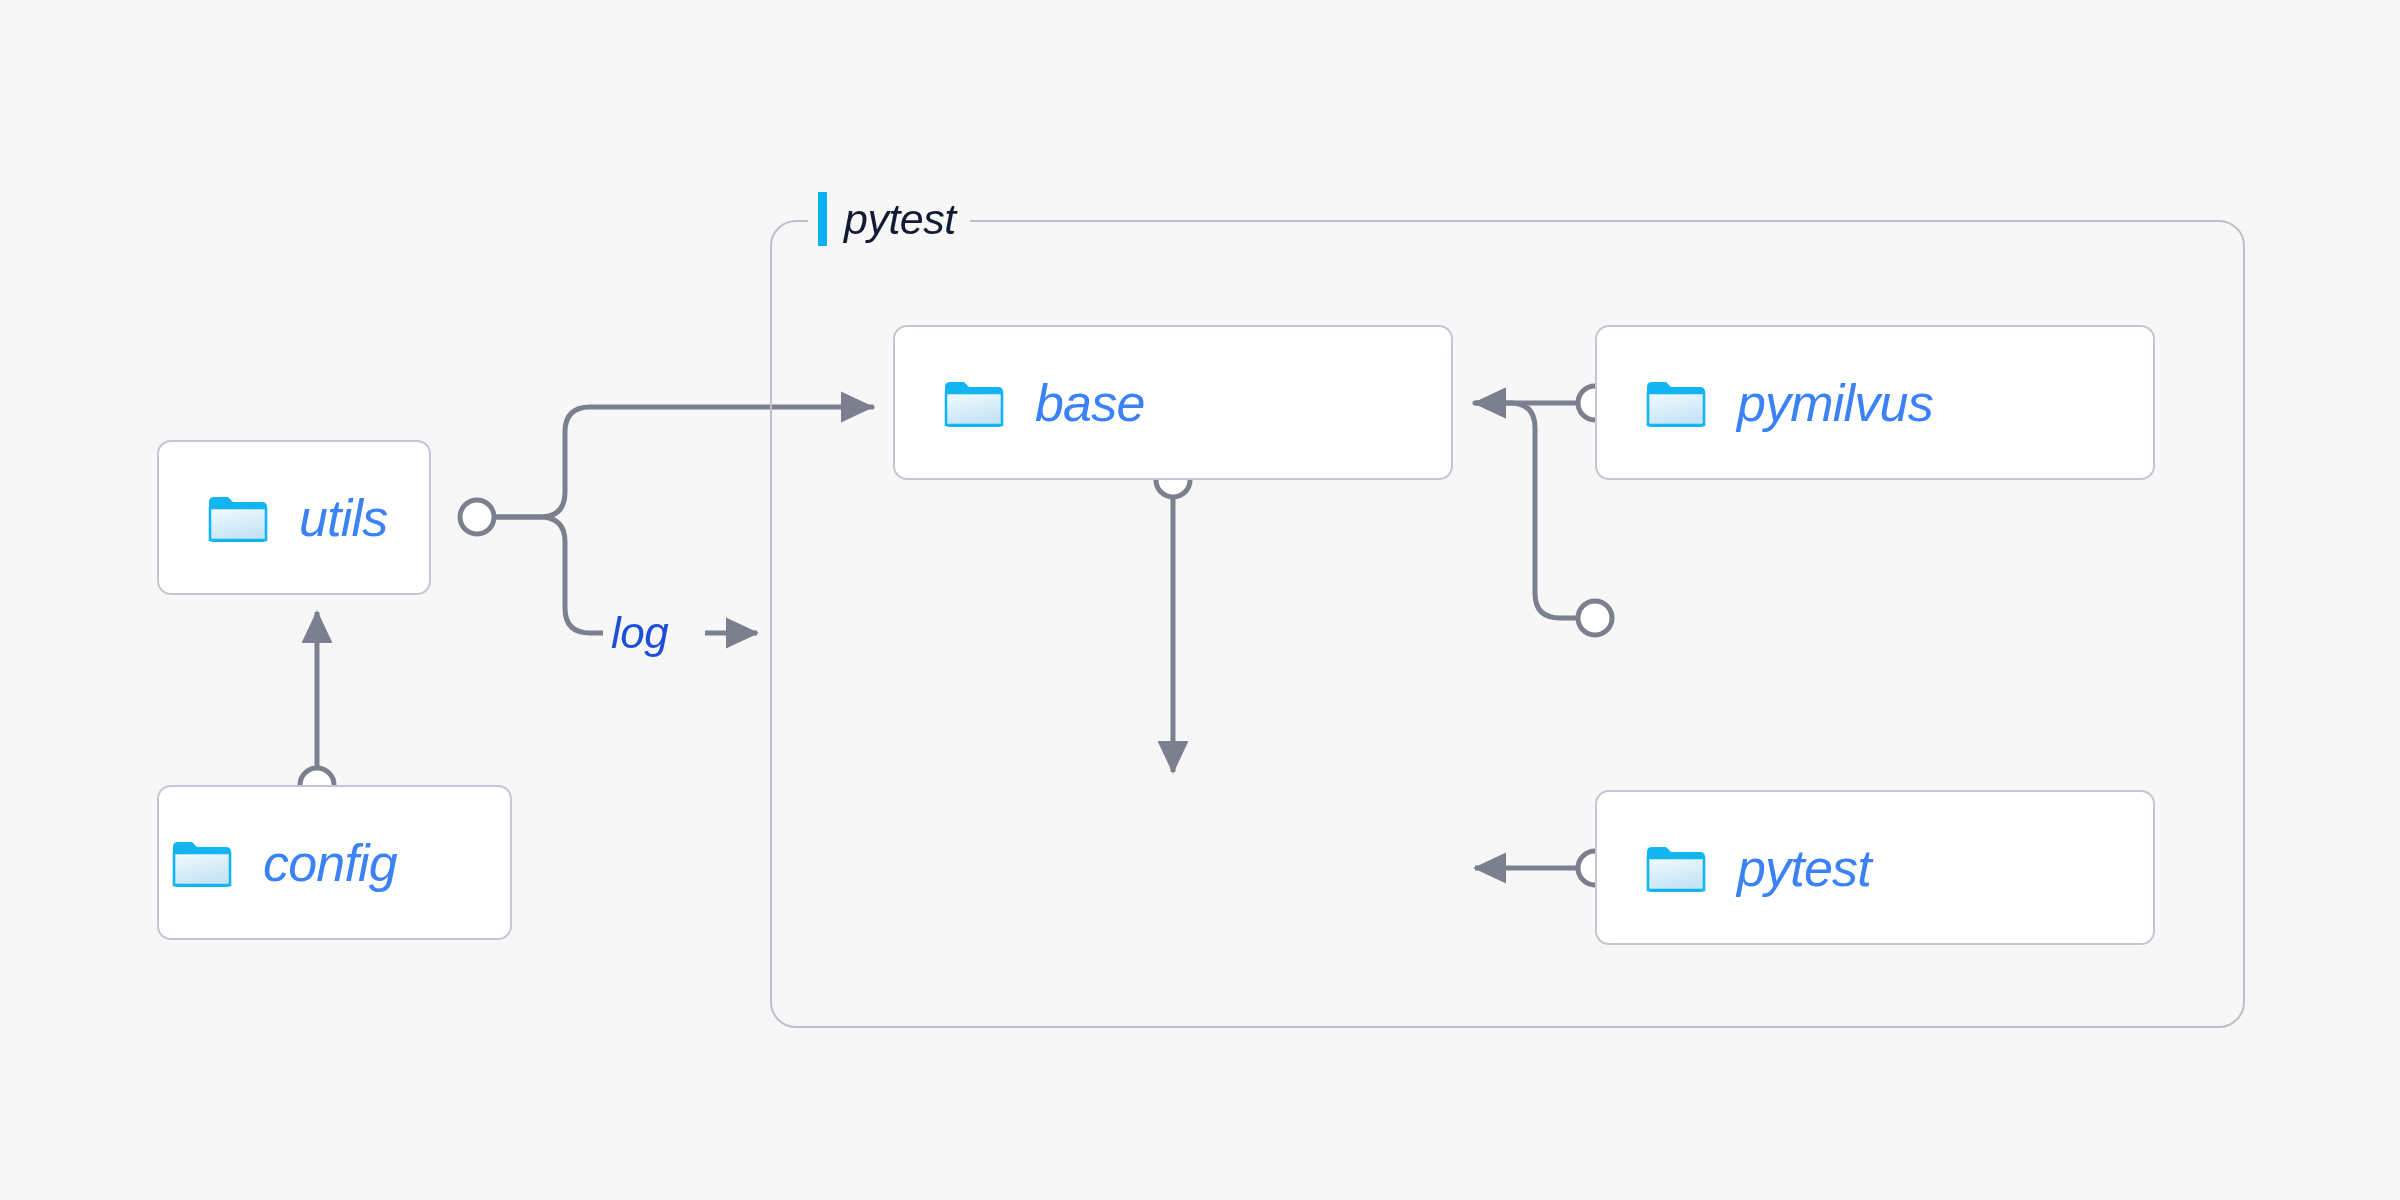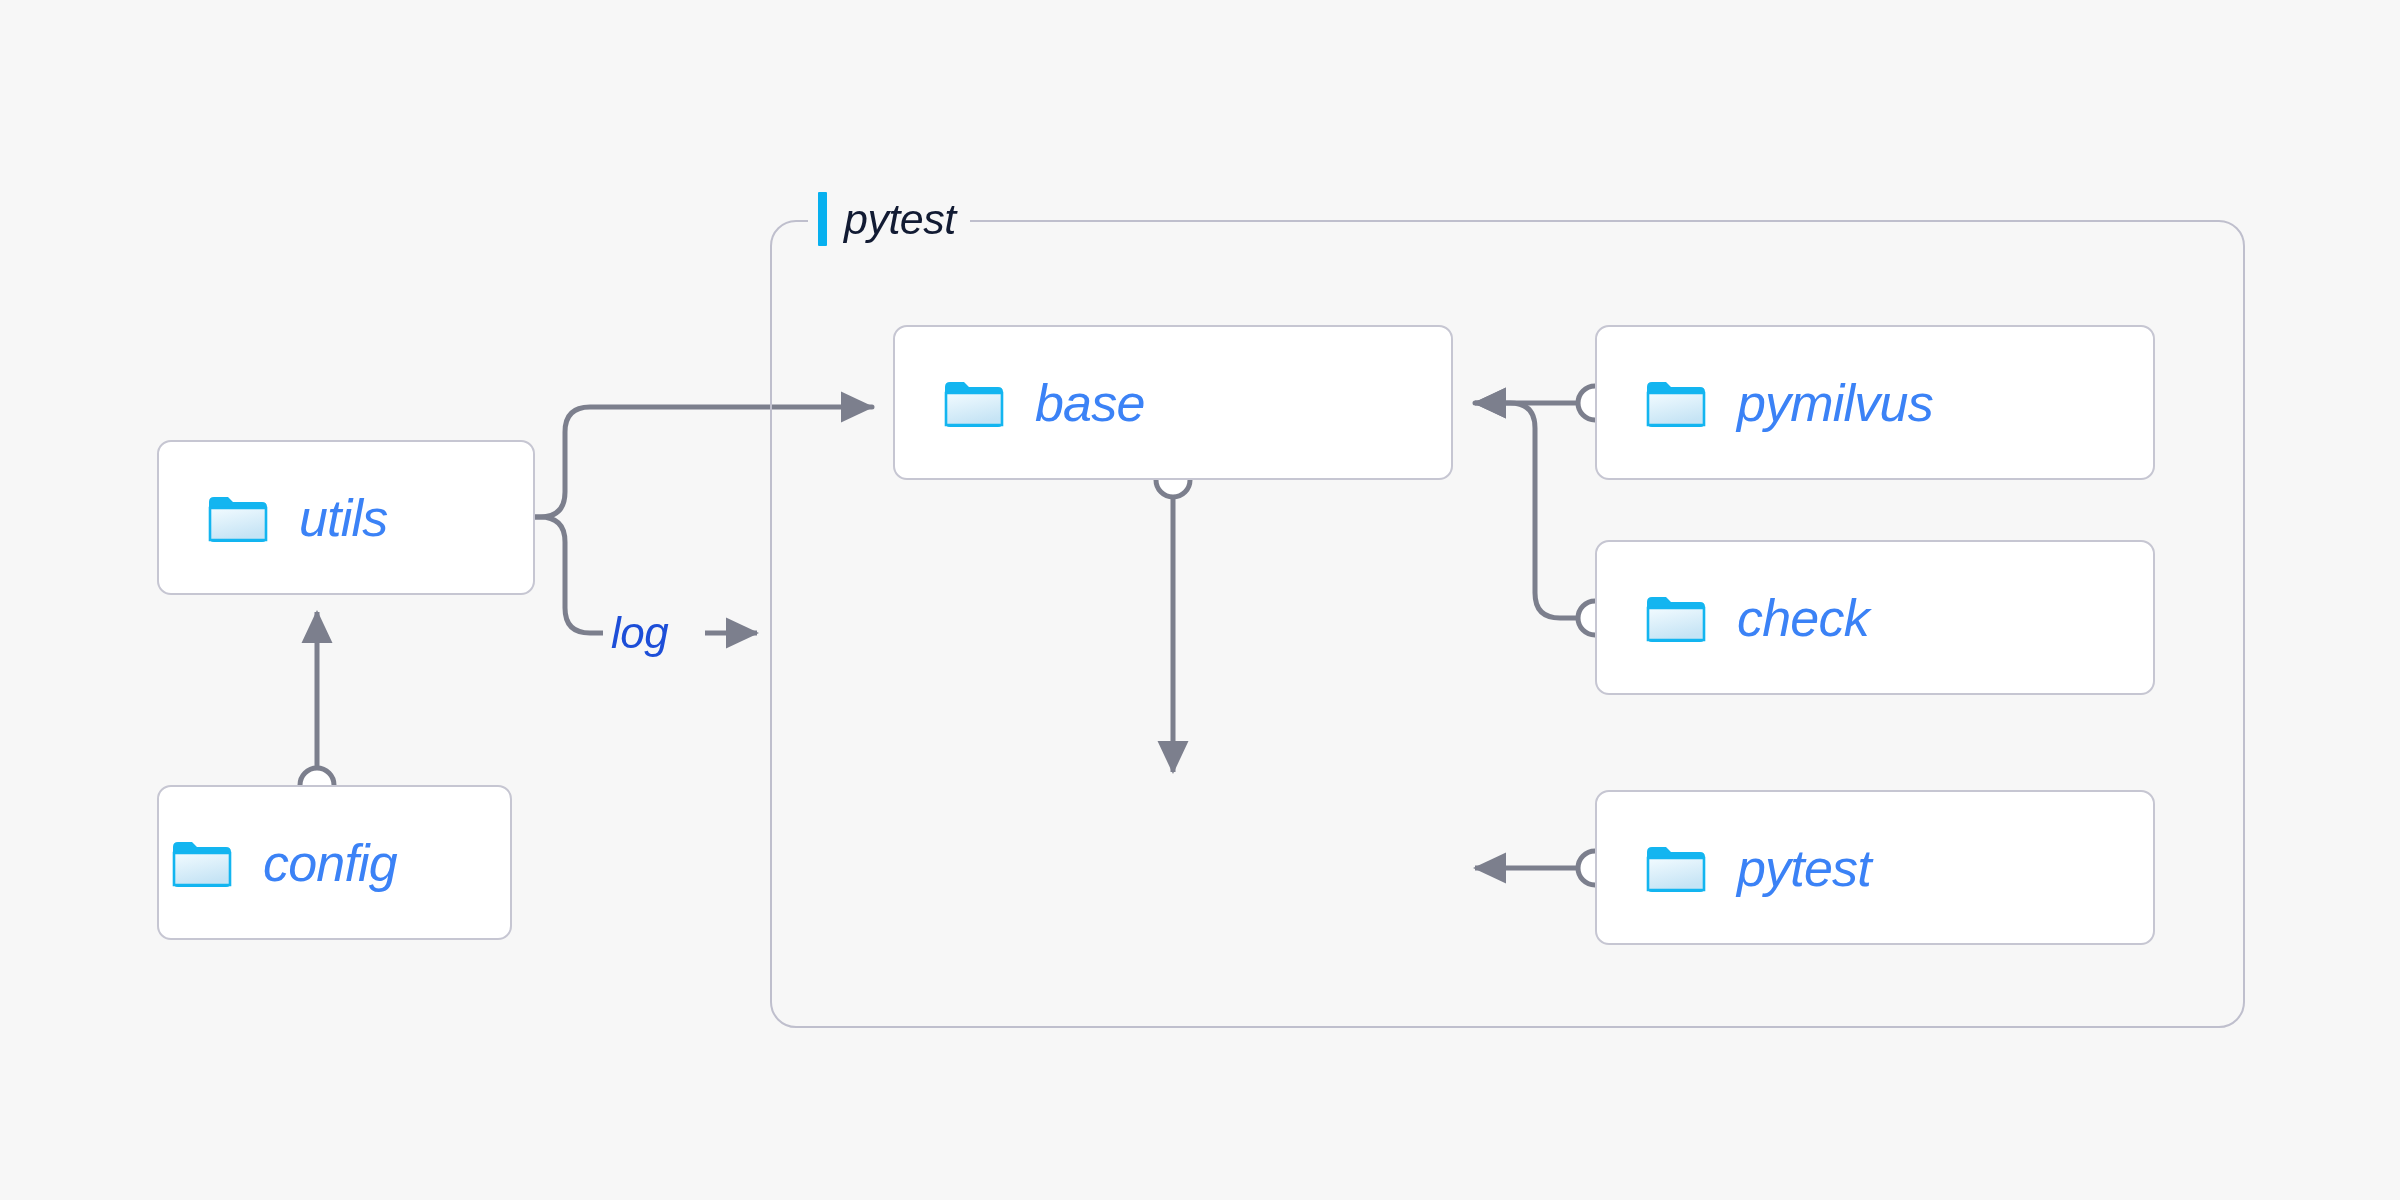--- a/index.html
+++ b/index.html
@@ -150,21 +150,21 @@
       <circle cx="1595" cy="868" r="17" fill="#ffffff" stroke="#7c7f8d" stroke-width="5"></circle>
     </g>
   </svg>
 
   <div class="group-box" style="left:770px; top:220px; width:1475px; height:808px;"></div>
   <div class="group-label-wrap" style="left:808px; top:186px;">
     <span class="group-accent-bar"></span>
     <span class="group-label-text">pytest</span>
   </div>
 
-  <div class="node" style="left:157px; top:440px; width:378px; height:155px;">
+  <div class="node" style="left:157px; top:440px; width:274px; height:155px;">
     <svg class="folder-icon" viewBox="0 0 62 52">
       <path d="M2,10 Q2,5 7,5 L21,5 L26,10 L55,10 Q60,10 60,15 L60,45 Q60,50 55,50 L7,50 Q2,50 2,45 Z" fill="#13b5f0"></path>
       <path d="M3,16 L59,16 L59,48 L3,48 Z" fill="url(#folderBody)" stroke="#13b5f0" stroke-width="2.6"></path>
     </svg>
     <span class="node-label">utils</span>
   </div>
 
   <div class="node" style="left:157px; top:785px; width:355px; height:155px;padding-left:12px;">
     <svg class="folder-icon" viewBox="0 0 62 52">
       <path d="M2,10 Q2,5 7,5 L21,5 L26,10 L55,10 Q60,10 60,15 L60,45 Q60,50 55,50 L7,50 Q2,50 2,45 Z" fill="#13b5f0"></path>
@@ -183,27 +183,20 @@
 
 
   <div class="node" style="left:1595px; top:325px; width:560px; height:155px;">
     <svg class="folder-icon" viewBox="0 0 62 52">
       <path d="M2,10 Q2,5 7,5 L21,5 L26,10 L55,10 Q60,10 60,15 L60,45 Q60,50 55,50 L7,50 Q2,50 2,45 Z" fill="#13b5f0"></path>
       <path d="M3,16 L59,16 L59,48 L3,48 Z" fill="url(#folderBody)" stroke="#13b5f0" stroke-width="2.6"></path>
     </svg>
     <span class="node-label">pymilvus</span>
   </div>
 
-  <div class="node" style="left:1595px; top:540px; width:560px; height:155px;">
-    <svg class="folder-icon" viewBox="0 0 62 52">
-      <path d="M2,10 Q2,5 7,5 L21,5 L26,10 L55,10 Q60,10 60,15 L60,45 Q60,50 55,50 L7,50 Q2,50 2,45 Z" fill="#13b5f0"></path>
-      <path d="M3,16 L59,16 L59,48 L3,48 Z" fill="url(#folderBody)" stroke="#13b5f0" stroke-width="2.6"></path>
-    </svg>
-    <span class="node-label">check</span>
-  </div>
 
   <div class="node" style="left:1595px; top:790px; width:560px; height:155px;">
     <svg class="folder-icon" viewBox="0 0 62 52">
       <path d="M2,10 Q2,5 7,5 L21,5 L26,10 L55,10 Q60,10 60,15 L60,45 Q60,50 55,50 L7,50 Q2,50 2,45 Z" fill="#13b5f0"></path>
       <path d="M3,16 L59,16 L59,48 L3,48 Z" fill="url(#folderBody)" stroke="#13b5f0" stroke-width="2.6"></path>
     </svg>
     <span class="node-label">pytest</span>
   </div>
 
   <span class="edge-label" style="left:603px; top:609px;">log</span>

